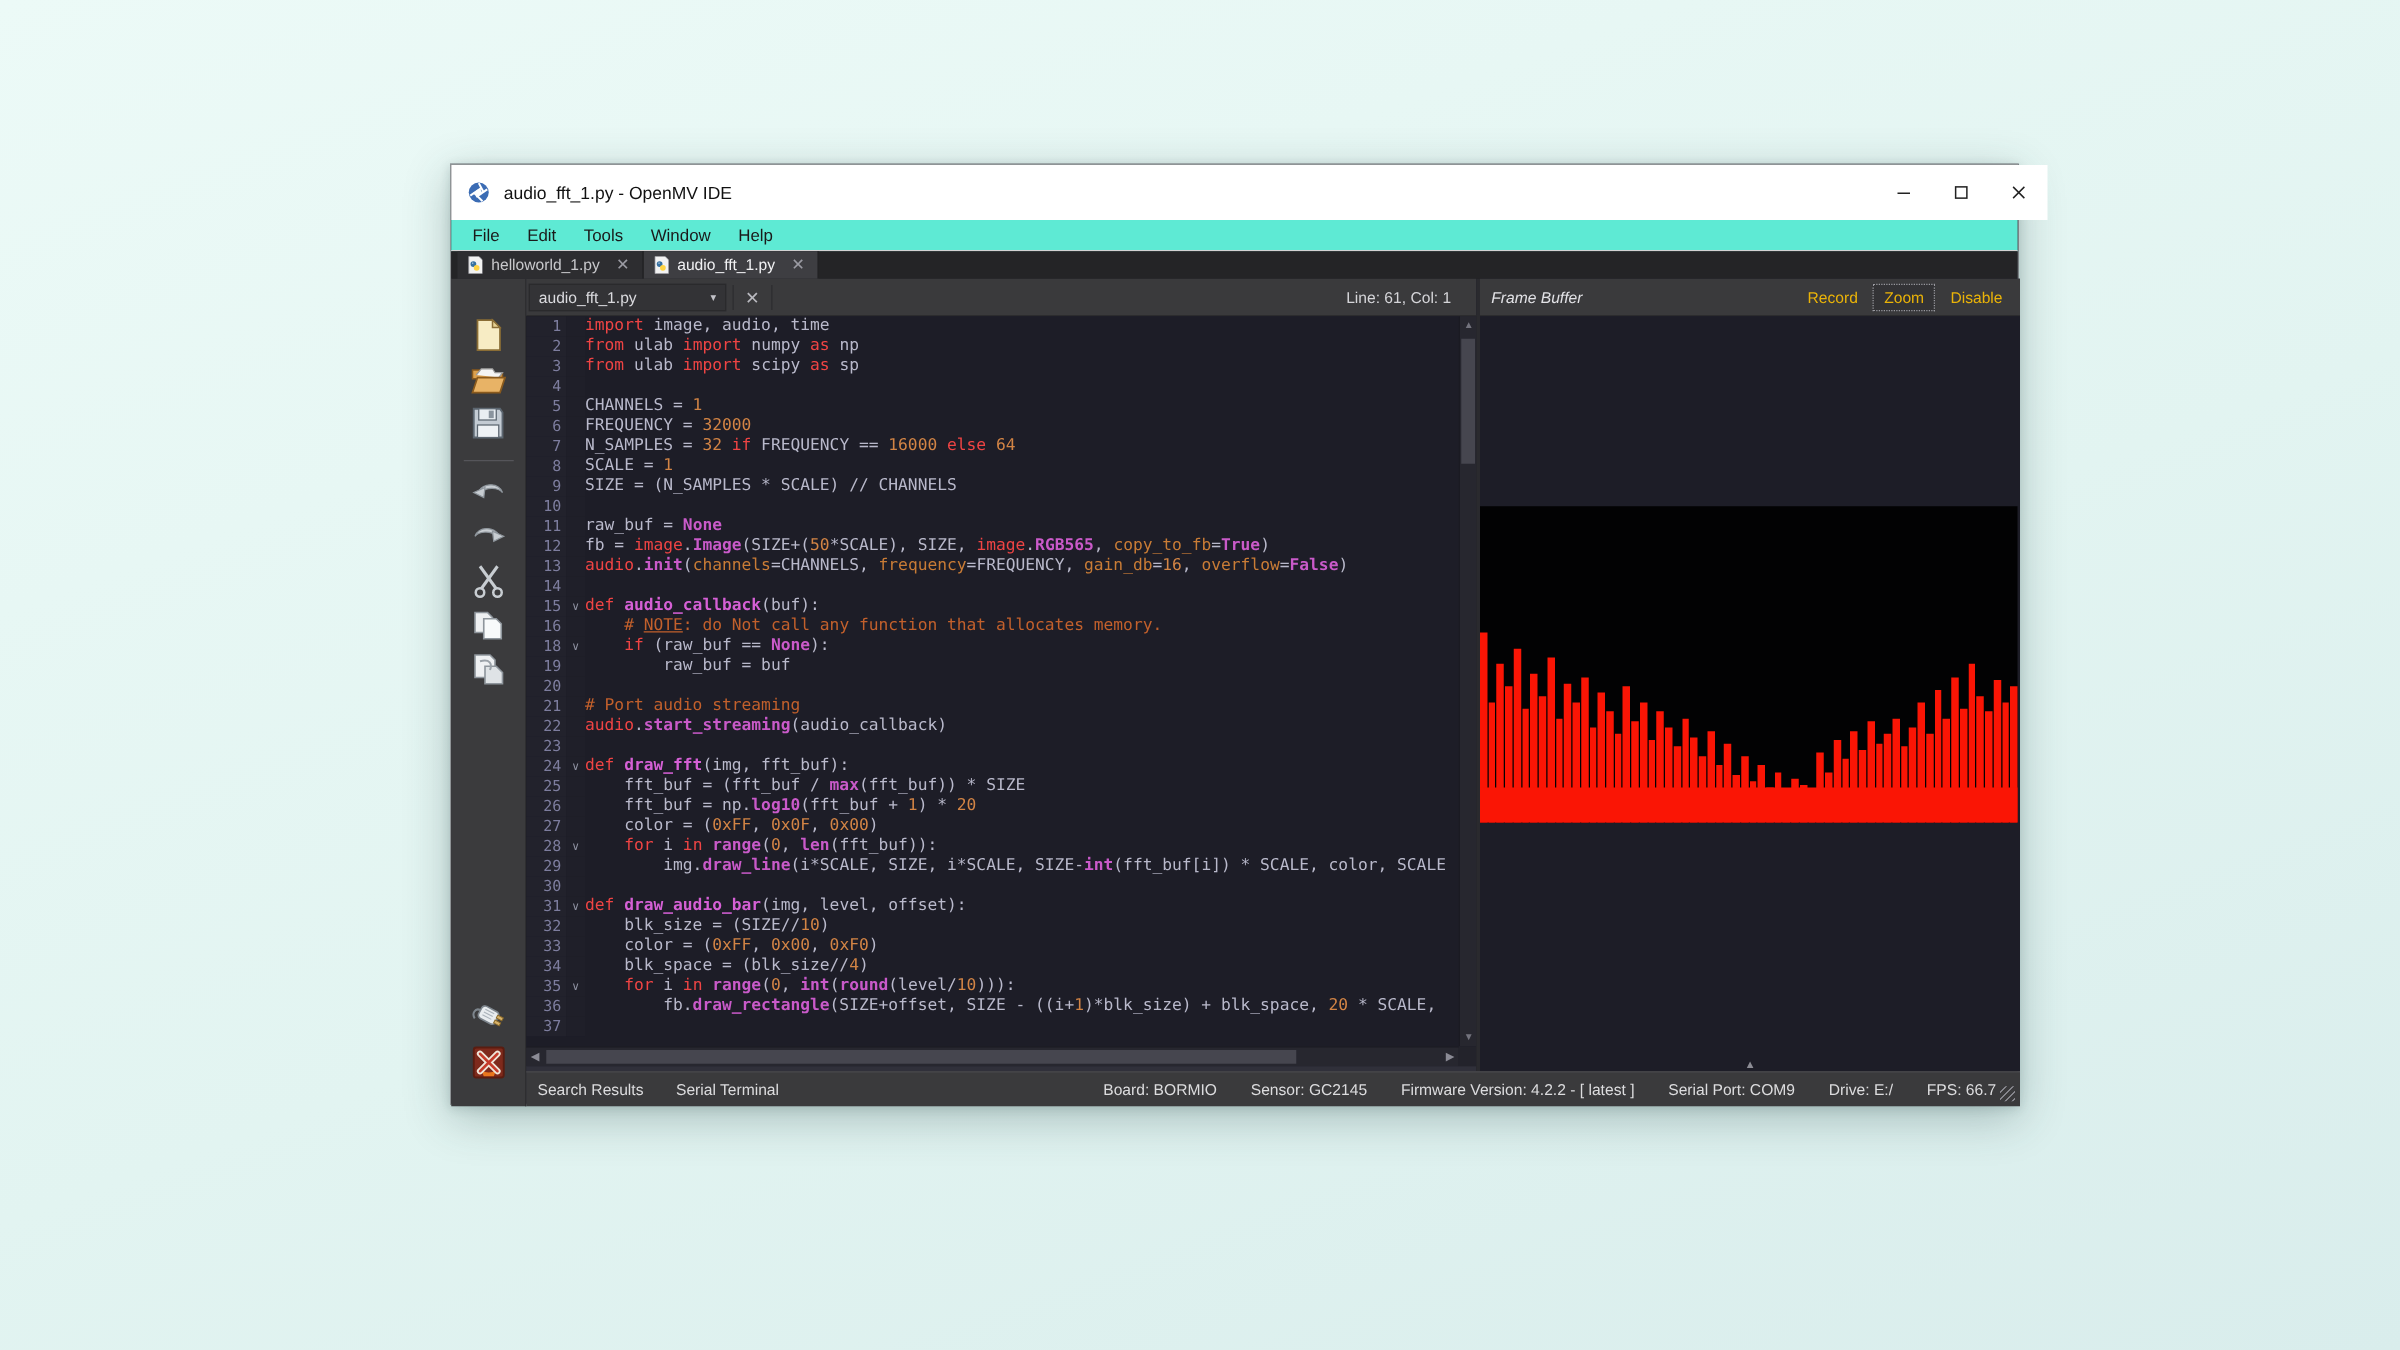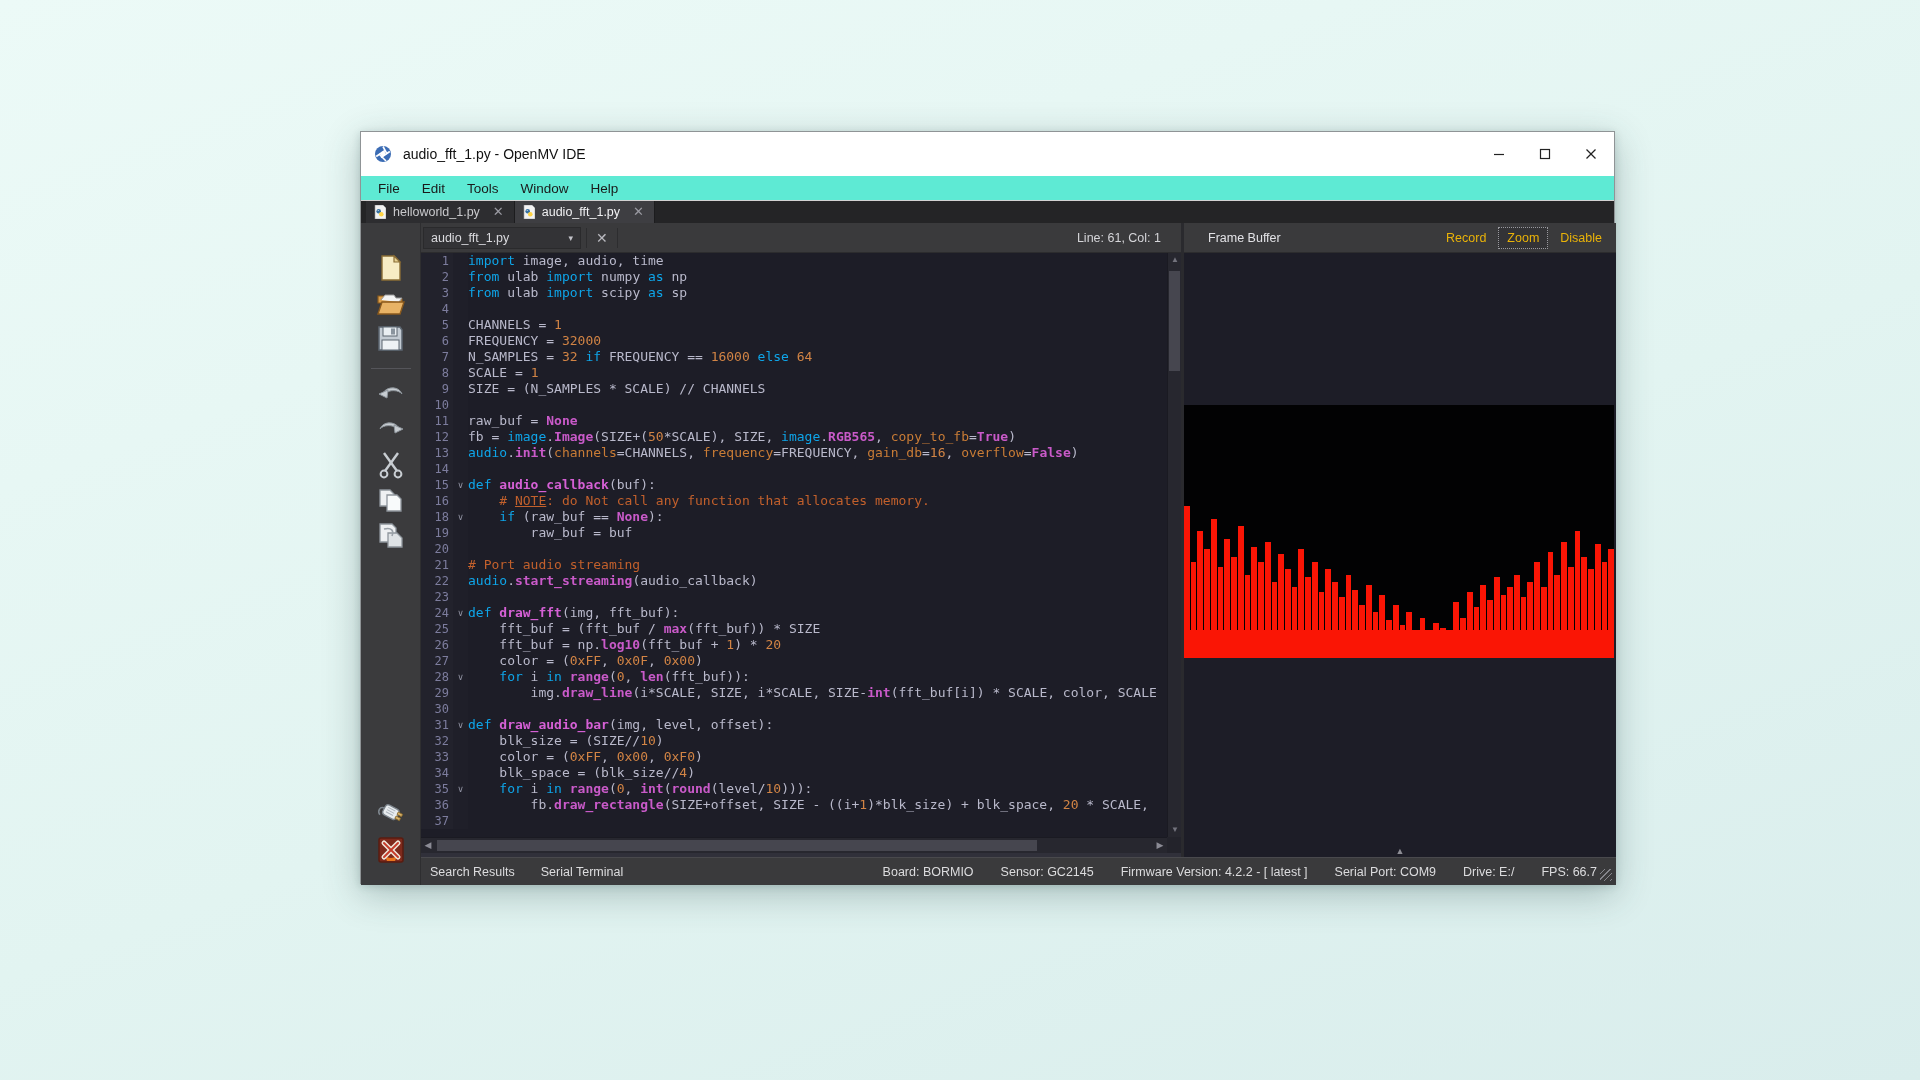--- a/index.html
+++ b/index.html
@@ -3,21 +3,21 @@
 <meta charset="utf-8">
 <style>
   html,body{margin:0;padding:0;}
   body{width:1920px;height:1080px;overflow:hidden;
        background:linear-gradient(160deg,#ecfaf7 0%,#e2f4f1 55%,#d9edec 100%);
        font-family:"Liberation Sans",sans-serif;}
   .window{position:absolute;left:360px;top:131px;width:1255px;height:753px;
           background:#1d1d27;border:1px solid #8f9496;box-sizing:border-box;
           box-shadow:0 10px 34px rgba(40,70,70,.30), 0 2px 8px rgba(40,70,70,.18);}
   
-  .titlebar{position:absolute;left:0;top:0;width:100%;height:44px;background:#ffffff;}
+  .titlebar{position:absolute;left:0;top:0;width:100%;height:44px;background:#ffffff;padding-left:24px;}
   .app-icon{position:absolute;left:13px;top:13px;width:18px;height:18px;}
   .title-text{position:absolute;left:42px;top:0;height:44px;line-height:44px;
               font-size:14px;color:#111;}
   .win-controls{position:absolute;right:0;top:0;height:44px;display:flex;}
   .win-btn{width:46px;height:44px;display:flex;align-items:center;justify-content:center;}
   
   .menubar{position:absolute;left:0;top:44px;width:100%;height:25px;background:#5eead4;
            border-bottom:1px solid #d2d2d2;box-sizing:border-box;display:flex;align-items:center;padding-left:6px;}
   .menu-item{font-size:13.5px;color:#1a1a1a;padding:0 11px;height:25px;line-height:25px;}
   
@@ -43,21 +43,21 @@
   .combo .caret{margin-left:auto;margin-right:7px;color:#c3c3c9;font-size:9px;}
   .vline{width:1px;height:20px;background:#2d2d2f;margin:0 5px;}
   .ed-x{color:#b9b9bf;font-size:14px;padding:0 4px;}
   .cursor-pos{margin-left:auto;margin-right:20px;font-size:12.5px;color:#d5d5d9;}
   .code{position:absolute;left:0;top:30px;width:746px;height:584px;background:#1d1d27;overflow:hidden;}
   .code-row{display:flex;height:16px;}
   .gutter{width:32px;flex:none;background:#22222c;color:#7d7d9e;font:12px "DejaVu Sans Mono",monospace;
           text-align:right;padding-right:4px;box-sizing:border-box;line-height:16px;}
   .foldcol{width:15px;flex:none;background:#1f1f29;color:#9092a2;font-size:9px;line-height:16px;text-align:center;}
   .codetext{flex:1;white-space:pre;font:13px/16px "DejaVu Sans Mono",monospace;color:#b9b9cb;overflow:hidden;}
-  .tok-k{color:#0ea5e9;}
+  .tok-k{color:#ef4444;}
   .tok-d{color:#b9b9cb;}
   .tok-n{color:#d28445;}
   .tok-g{color:#c97c36;}
   .tok-c{color:#c2602c;}
   .tok-u{color:#c2602c;text-decoration:underline;}
   .tok-m{color:#c95ac9;font-weight:bold;}
   .tok-f{color:#d560d5;font-weight:bold;}
   
   .vscroll{position:absolute;right:0;top:30px;width:14px;height:584px;background:#27272f;border-left:1px solid #1a1a22;box-sizing:border-box;}
   .vthumb{position:absolute;left:1px;top:18px;width:11px;height:100px;background:#46464f;}
@@ -65,21 +65,21 @@
   .hscroll{position:absolute;left:0;top:614px;width:746px;height:16px;background:#27272f;border-top:1px solid #1a1a22;box-sizing:border-box;}
   .hthumb{position:absolute;left:16px;top:2px;width:600px;height:11px;background:#46464f;}
   .harrow{position:absolute;top:0;width:14px;height:15px;color:#8b8b95;font-size:9px;line-height:15px;text-align:center;}
   .scorner{position:absolute;right:0;top:614px;width:14px;height:16px;background:#23232b;}
   .hfill{position:absolute;left:0;top:630px;width:760px;height:4px;background:#30303a;}
   
   .splitter{position:absolute;left:820px;top:0;width:3px;height:634px;background:#2a2a2e;}
   .panel{position:absolute;left:823px;top:0;width:432px;height:634px;background:#1d1d27;}
   .panel-header{position:absolute;left:0;top:0;width:100%;height:30px;background:#3a3a3c;
                 border-bottom:1px solid #2c2c2e;box-sizing:border-box;display:flex;align-items:center;font-size:12.5px;color:#e2e2e6;}
-  .fb-title{padding-left:24px;}
+  .fb-title{padding-left:9px;font-style:italic;}
   .fb-buttons{margin-left:auto;display:flex;align-items:center;gap:4px;padding-right:6px;}
   .fb-btn{padding:3px 8px;color:#eab308;}
   .fb-btn.focused{border:1px dotted #9a9aa0;background:#333336;}
   .panel-content{position:absolute;left:0;top:30px;width:100%;height:604px;background:#1d1d27;}
   .fft{position:absolute;left:0;top:152px;width:430px;height:253px;background:#020203;display:flex;align-items:flex-end;gap:1px;}
   .fft-bar{flex:1;}
   .fft-band{position:absolute;left:0;bottom:0;width:100%;height:27px;}
   .fb-expand{position:absolute;left:0;bottom:1px;width:100%;text-align:center;color:#8d8d95;font-size:9px;}
   
   .statusbar{position:absolute;left:60px;top:725px;width:1195px;height:28px;background:#3a3a3c;

